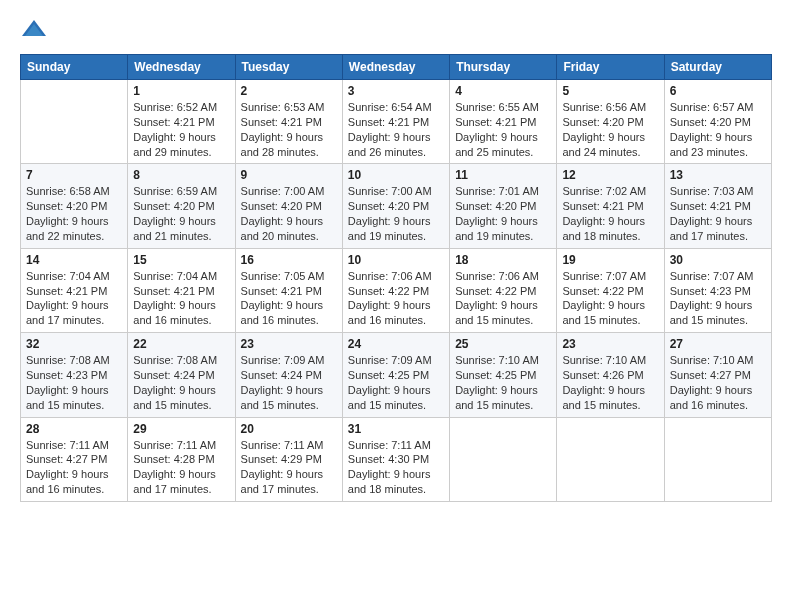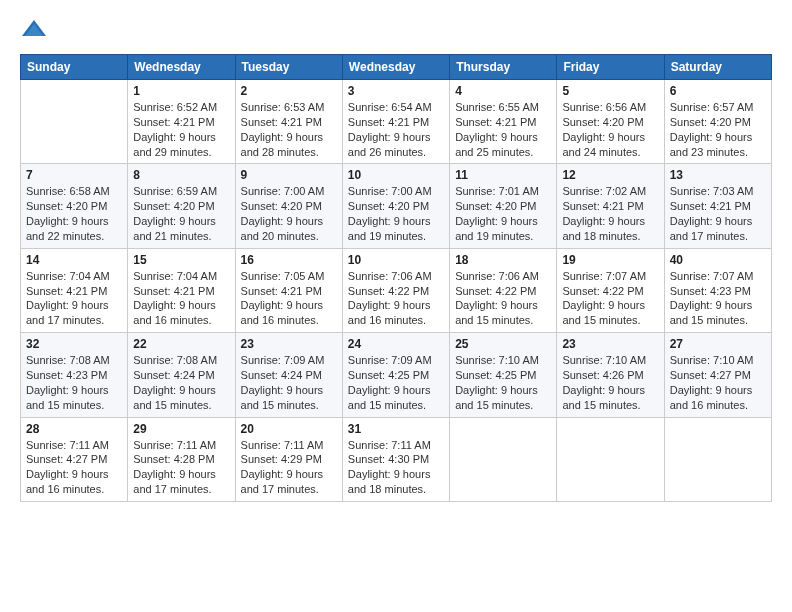--- a/index.html
+++ b/index.html
@@ -202,21 +202,21 @@
           </td>
           <td>
             <span class="day-number">18</span>
             <div class="day-info">Sunrise: 7:06 AM<br>Sunset: 4:22 PM<br>Daylight: 9 hours and 15 minutes.</div>
           </td>
           <td>
             <span class="day-number">19</span>
             <div class="day-info">Sunrise: 7:07 AM<br>Sunset: 4:22 PM<br>Daylight: 9 hours and 15 minutes.</div>
           </td>
           <td>
-            <span class="day-number">40</span>
+            <span class="day-number">30</span>
             <div class="day-info">Sunrise: 7:07 AM<br>Sunset: 4:23 PM<br>Daylight: 9 hours and 15 minutes.</div>
           </td>
         </tr>
         <tr>
           <td>
             <span class="day-number">32</span>
             <div class="day-info">Sunrise: 7:08 AM<br>Sunset: 4:23 PM<br>Daylight: 9 hours and 15 minutes.</div>
           </td>
           <td>
             <span class="day-number">22</span>

